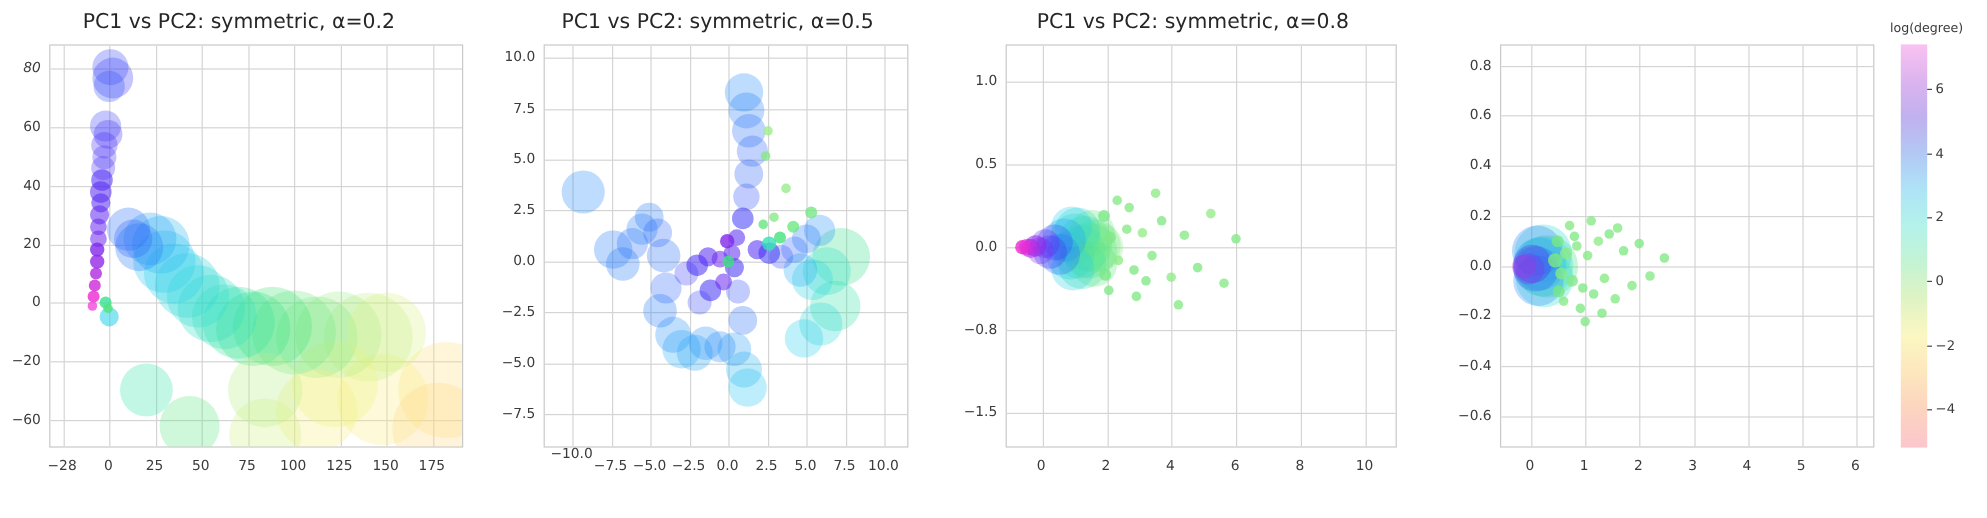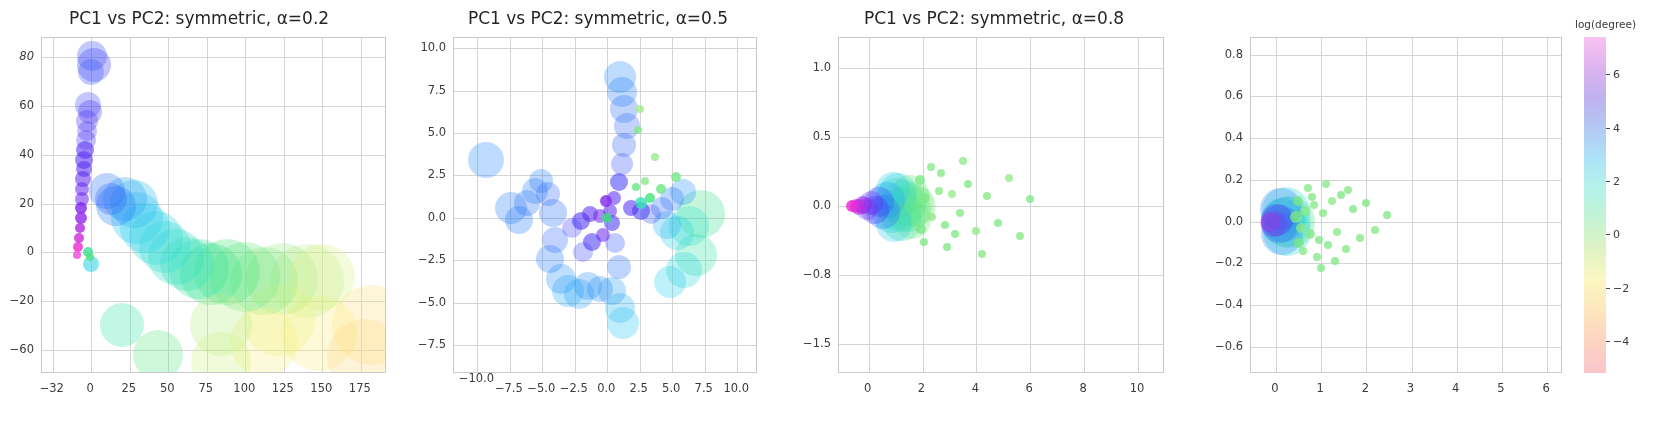--- a/index.html
+++ b/index.html
@@ -105,21 +105,21 @@
         <div class="pt" style="left: 40.0446px; top: 160.696px; width: 14px; height: 14px; background: rgb(112, 40, 238); opacity: 0.55;"></div>
         <div class="pt" style="left: 39.2746px; top: 170.435px; width: 12px; height: 12px; background: rgb(130, 40, 235); opacity: 0.8;"></div>
         <div class="pt" style="left: 38.5045px; top: 180.174px; width: 12px; height: 12px; background: rgb(147, 40, 232); opacity: 0.8;"></div>
         <div class="pt" style="left: 37.7344px; top: 189.913px; width: 10px; height: 10px; background: rgb(176, 40, 226); opacity: 0.8;"></div>
         <div class="pt" style="left: 36.9643px; top: 199.652px; width: 10px; height: 10px; background: rgb(206, 40, 218); opacity: 0.8;"></div>
         <div class="pt" style="left: 36.1942px; top: 209.391px; width: 10px; height: 10px; background: rgb(235, 41, 210); opacity: 0.8;"></div>
         <div class="pt" style="left: 46.2054px; top: 214.261px; width: 10px; height: 10px; background: rgb(56, 225, 148); opacity: 0.8;"></div>
         <div class="pt" style="left: 35.4241px; top: 216.696px; width: 8px; height: 8px; background: rgb(243, 72, 220); opacity: 0.8;"></div>
         <div class="pt" style="left: 47.7455px; top: 219.13px; width: 8px; height: 8px; background: rgb(81, 227, 125); opacity: 0.8;"></div>
       </div>
-      <div class="tick-label xtick" style="left: 51.7812px; top: 381px;">−32</div>
+      <div class="tick-label xtick" style="left: 51.7812px; top: 381px;">−28</div>
       <div class="tick-label xtick" style="left: 90.2857px; top: 381px;">0</div>
       <div class="tick-label xtick" style="left: 128.79px; top: 381px;">25</div>
       <div class="tick-label xtick" style="left: 167.295px; top: 381px;">50</div>
       <div class="tick-label xtick" style="left: 205.799px; top: 381px;">75</div>
       <div class="tick-label xtick" style="left: 244.304px; top: 381px;">100</div>
       <div class="tick-label xtick" style="left: 282.808px; top: 381px;">125</div>
       <div class="tick-label xtick" style="left: 321.312px; top: 381px;">150</div>
       <div class="tick-label xtick" style="left: 359.817px; top: 381px;">175</div>
       <div class="tick-label ytick" style="right: 364px; top: 348.652px;">−60</div>
       <div class="tick-label ytick" style="right: 364px; top: 299.957px;">−20</div>

